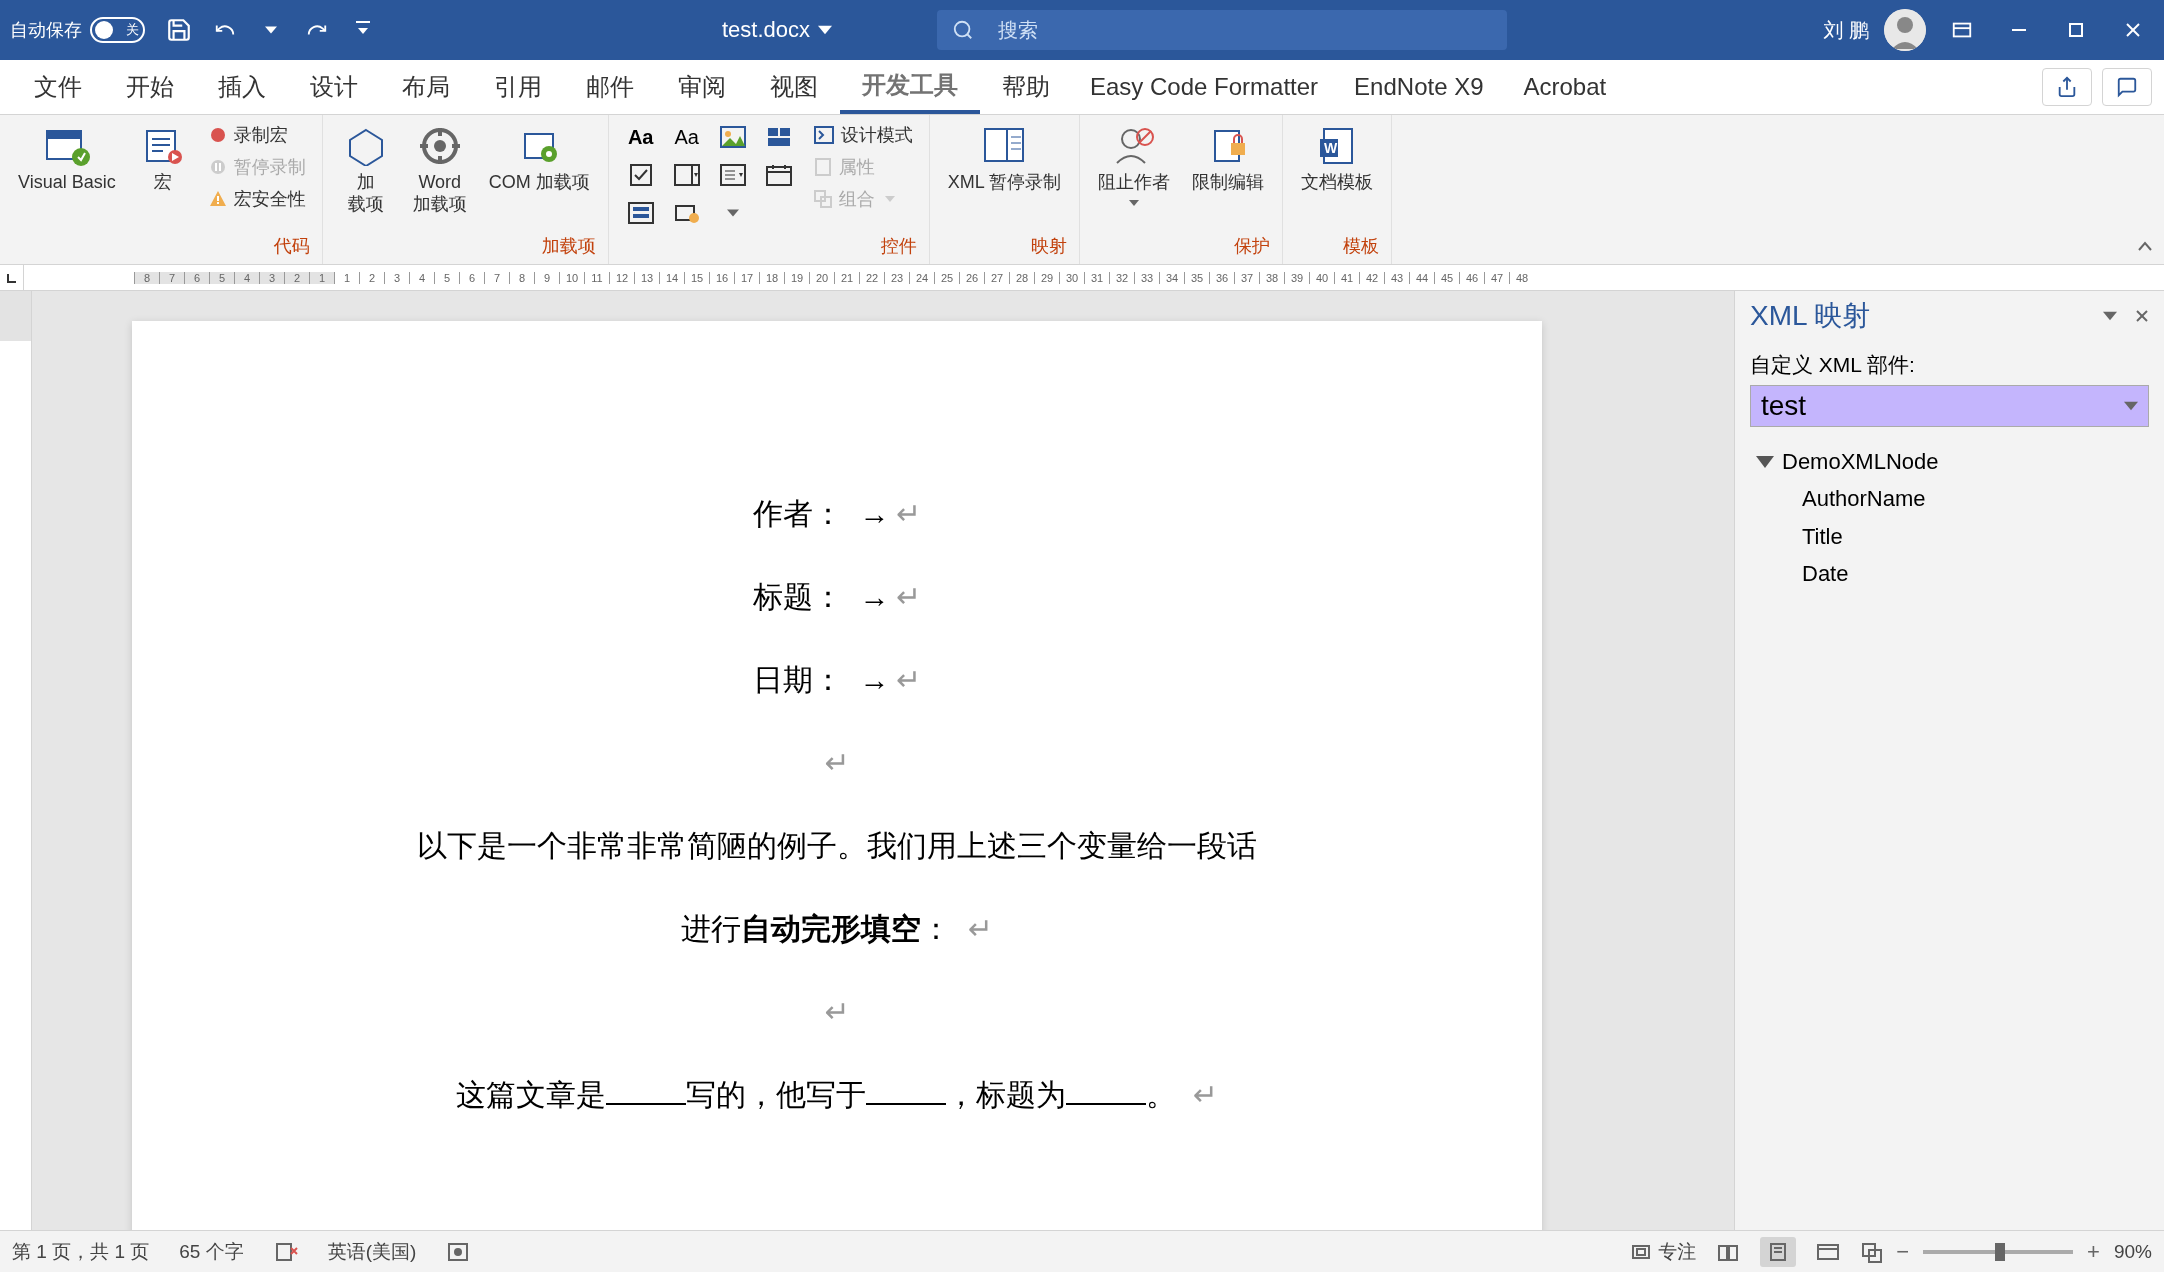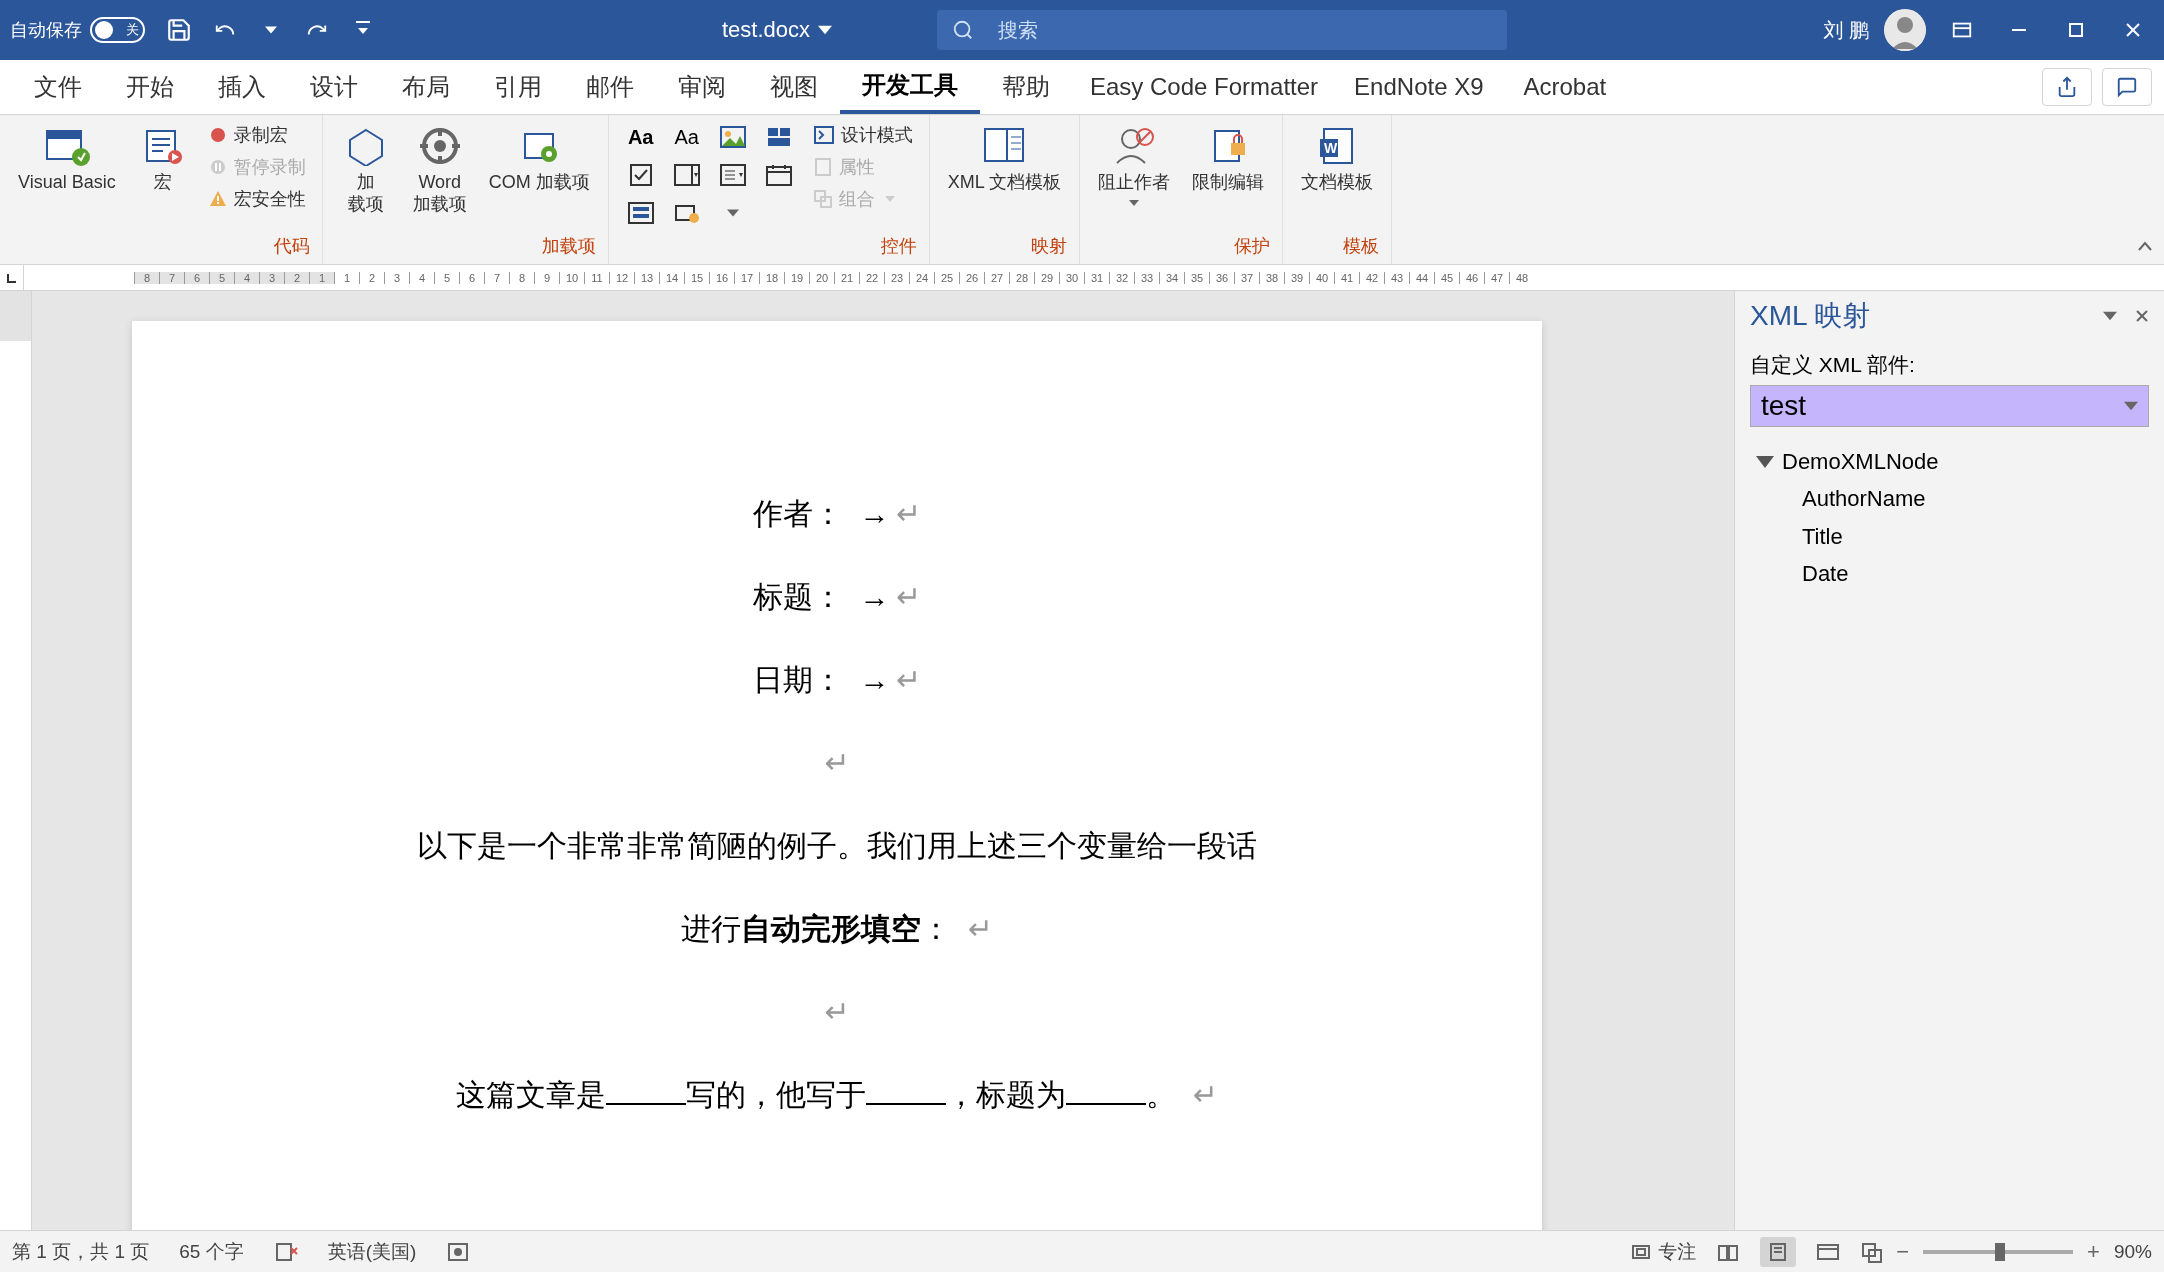--- a/index.html
+++ b/index.html
@@ -15,21 +15,21 @@
 .doc-title { position:absolute; left:50%; transform:translateX(-360px); font-size:22px; display:flex; align-items:center; gap:8px; }
 .search-box { position:absolute; left:50%; transform:translateX(-145px); width:570px; height:40px; background:#3b68ae; border-radius:4px; display:flex; align-items:center; padding:0 15px; gap:24px; font-size:20px; color:#cfe0f5; }
 .user-area { position:absolute; right:10px; display:flex; align-items:center; gap:15px; }
 .user-name { font-size:20px; }
 .avatar { width:42px; height:42px; border-radius:50%; background:#ddd; display:flex; align-items:center; justify-content:center; overflow:hidden; }
 .win-btn { width:42px; height:42px; display:flex; align-items:center; justify-content:center; cursor:pointer; }
 
 
 .tabs-row { height:55px; background:#fff; display:flex; align-items:center; padding:0 12px; border-bottom:1px solid #d4d4d4; position:relative;text-align:center; }
 .tab { padding:0 22px; font-size:24px; color:#333; cursor:pointer; height:100%; display:flex; align-items:center; }
-.tab.active { color:#000000; font-weight:600; border-bottom:4px solid #2b579a; }
+.tab.active { color:#737373; font-weight:600; border-bottom:4px solid #2b579a; }
 .tab.long { padding:0 18px; }
 .share-btns { position:absolute; right:12px; display:flex; gap:10px; }
 .share-btn { width:50px; height:38px; border:1px solid #d4d4d4; border-radius:4px; display:flex; align-items:center; justify-content:center; cursor:pointer; }
 
 
 .ribbon { height:150px; background:#f3f3f3; border-bottom:1px solid #d4d4d4; display:flex; position:relative; }
 .group { border-right:1px solid #e0e0e0; padding:6px 12px 4px 12px; display:flex; flex-direction:column; justify-content:space-between; }
 .group-content { display:flex; align-items:flex-start; gap:10px; }
 .group-label { text-align:right; font-size:18px; color:#c2410c; padding-bottom:2px; }
 .big-btn { display:flex; flex-direction:column; align-items:center; gap:4px; cursor:pointer; padding:2px 6px; }
@@ -404,21 +404,21 @@
       <div class="big-btn">
           <div class="icon-box">
             <svg width="46" height="42">
               <rect x="4" y="4" width="38" height="32" fill="#fff" stroke="#2b579a" stroke-width="2"></rect>
               <line x1="26" y1="4" x2="26" y2="36" stroke="#2b579a" stroke-width="2"></line>
               <line x1="30" y1="12" x2="40" y2="12" stroke="#2b579a"></line>
               <line x1="30" y1="18" x2="40" y2="18" stroke="#2b579a"></line>
               <line x1="30" y1="24" x2="40" y2="24" stroke="#2b579a"></line>
             </svg>
           </div>
-          <span>XML 文档模板</span>
+          <span>XML 暂停录制</span>
         </div>
     </div>
     <div class="group-label">映射</div>
   </div>
 
   <div class="group">
     <div class="group-content">
       <div class="big-btn">
           <div class="icon-box">
             <svg width="46" height="42">

